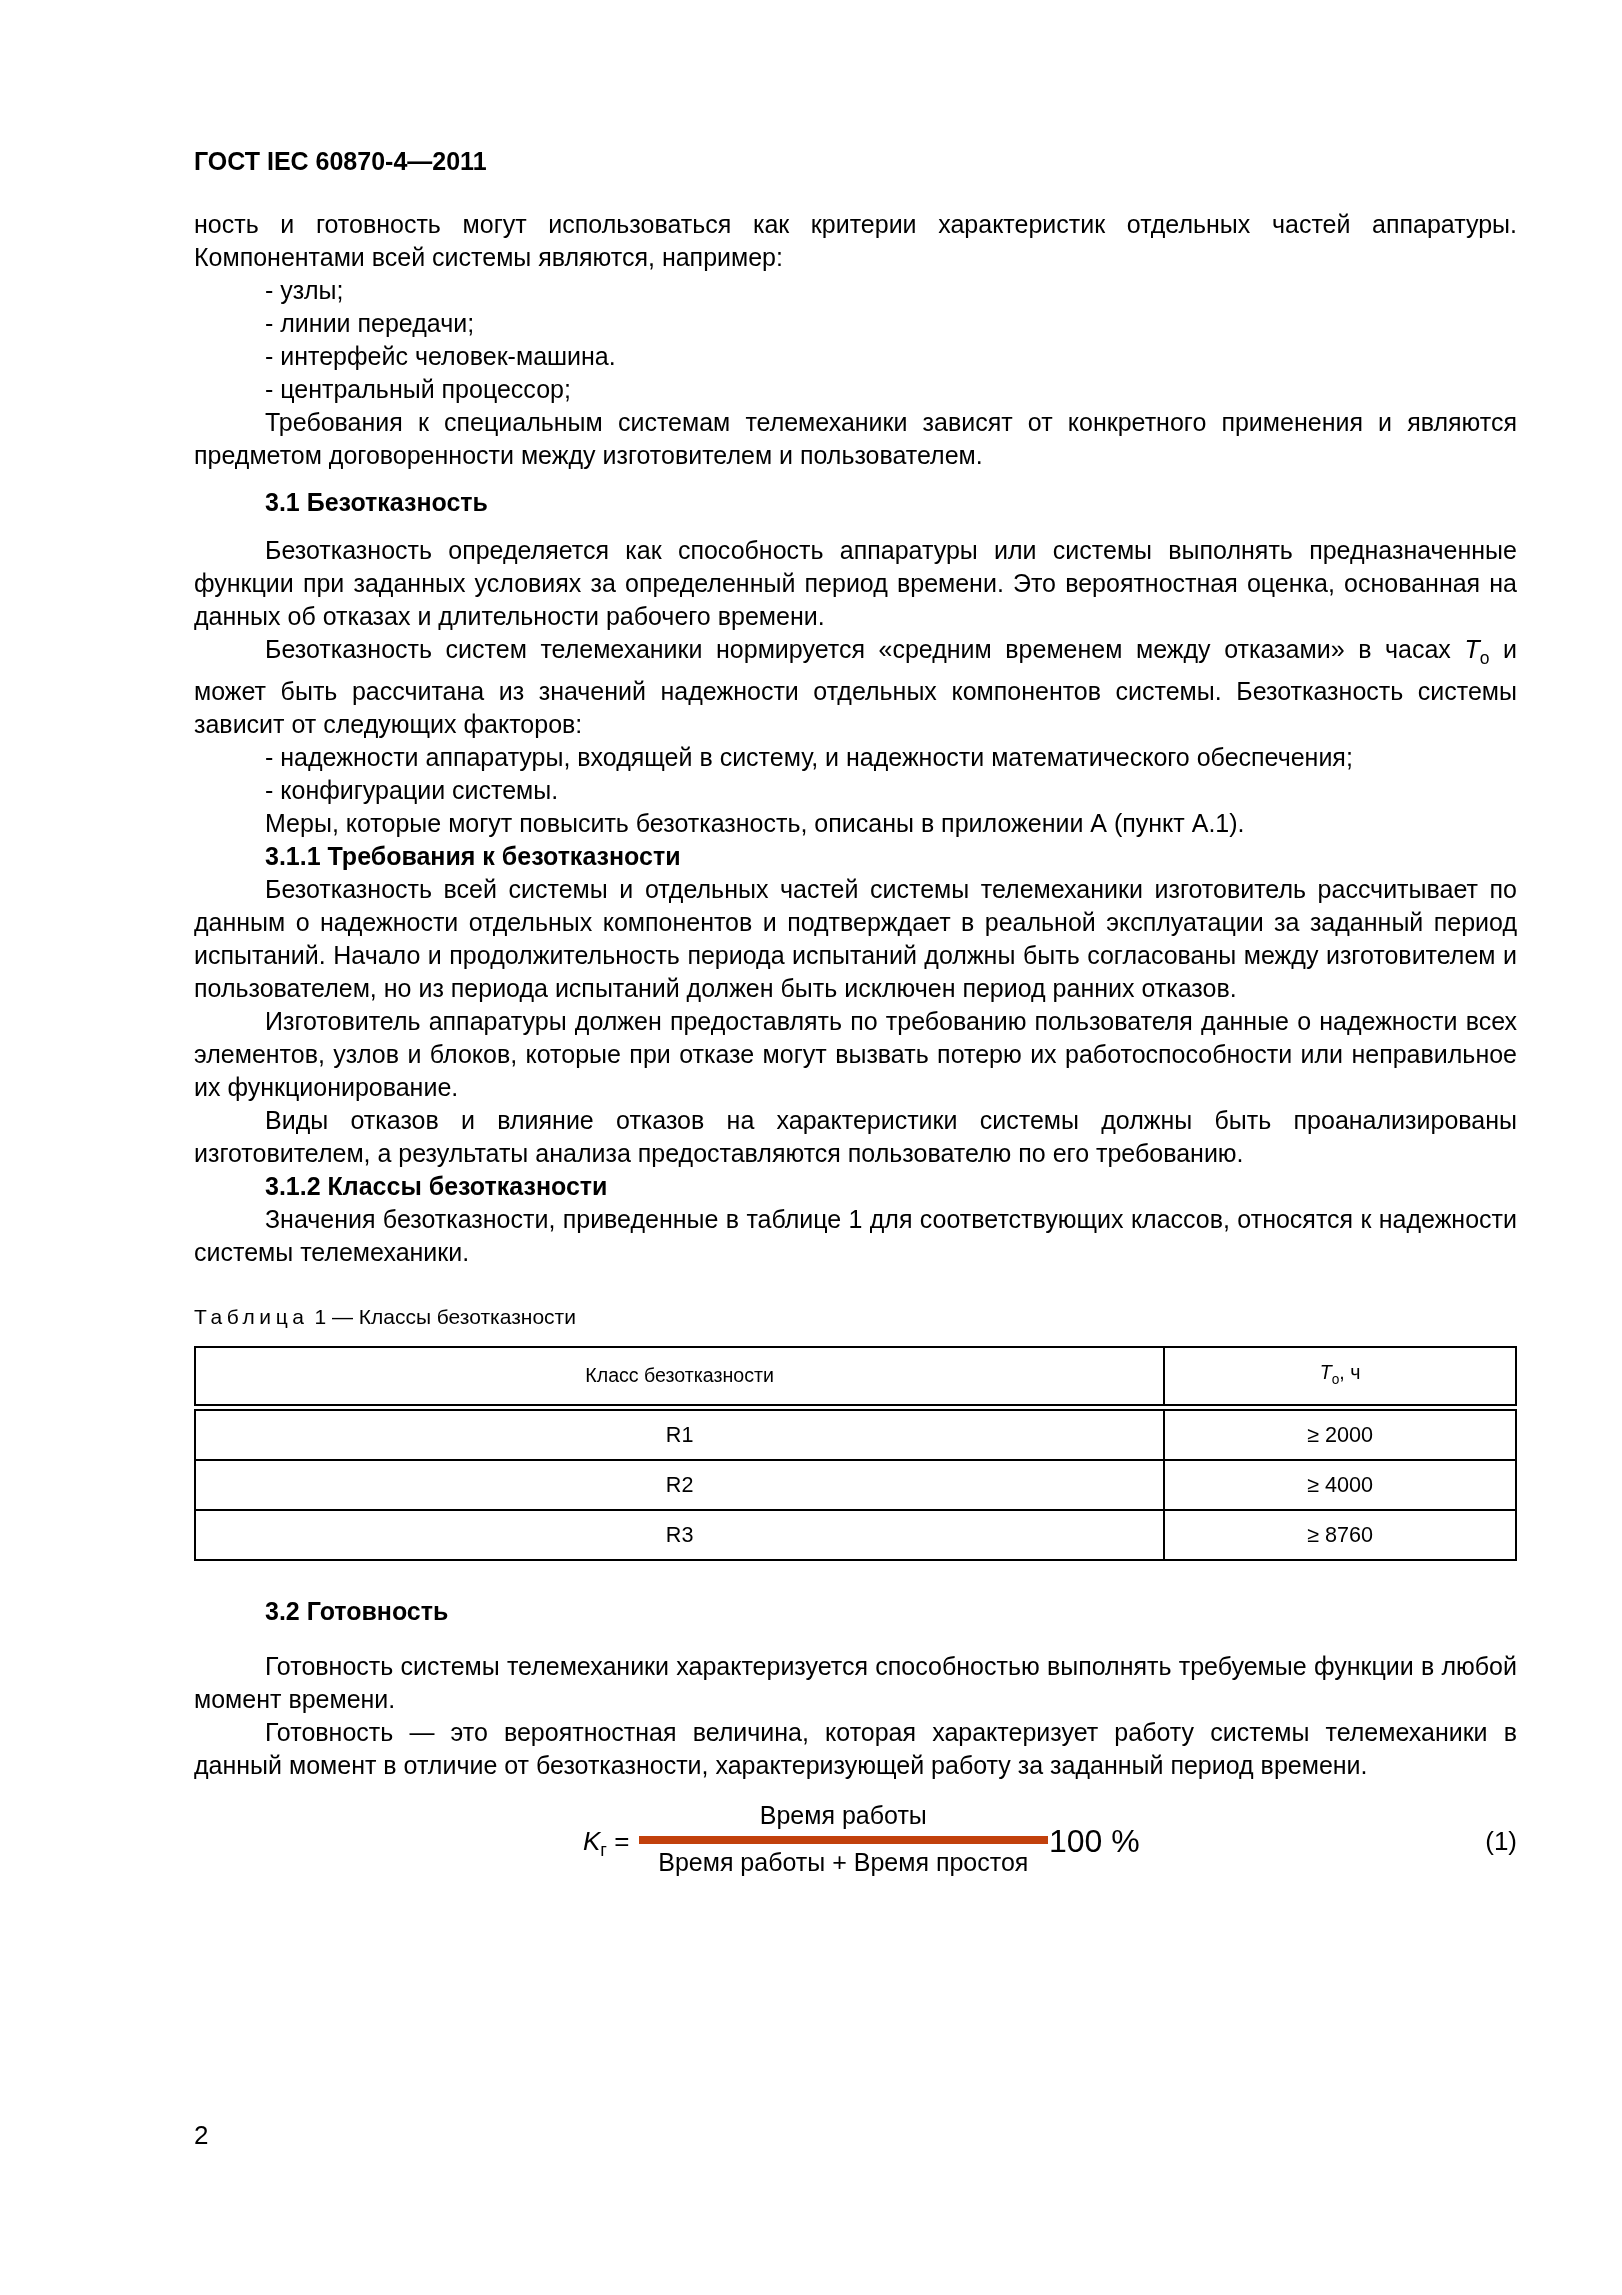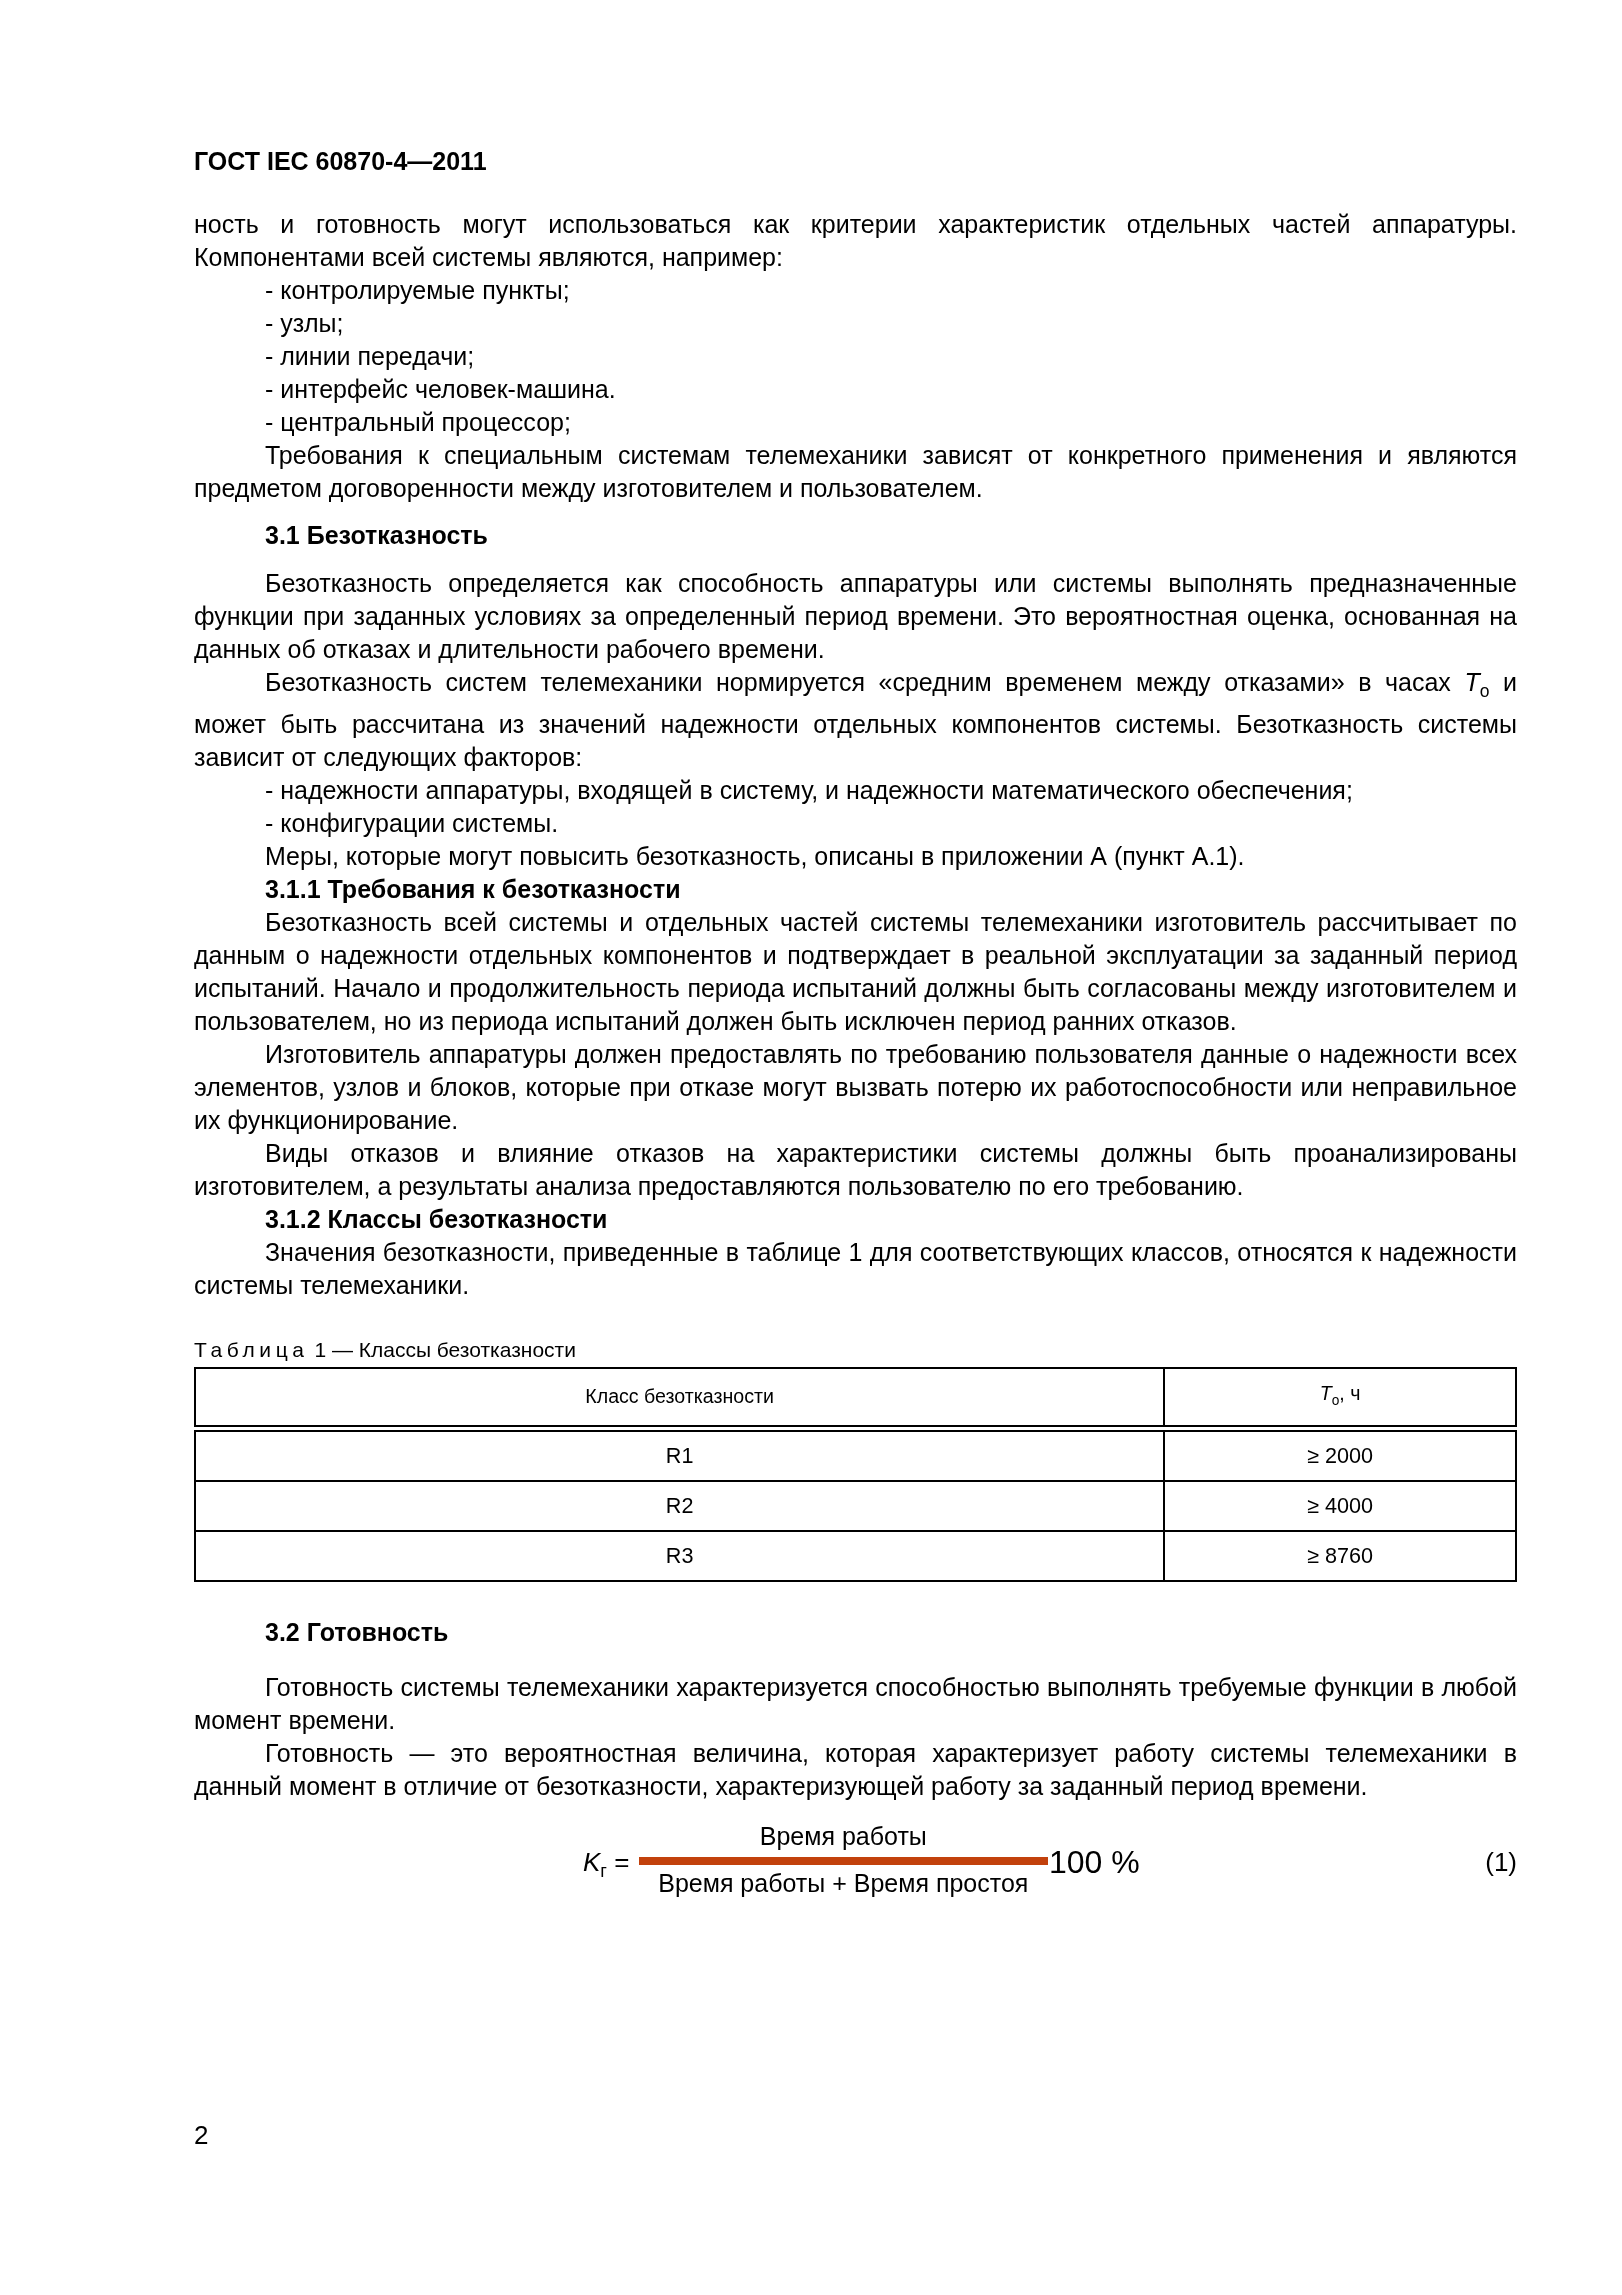--- a/index.html
+++ b/index.html
@@ -10,21 +10,21 @@
   .page { position: absolute; left: 194px; top: 0; width: 1323px; }
   .doc-code { position: absolute; top: 147px; left: 0; font-weight: bold; font-size: 25px; }
   .body-text { position: absolute; top: 208px; left: 0; width: 1323px; line-height: 33px; }
   p { margin: 0; text-align: justify; }
   .ind { text-indent: 71px; }
   .li { padding-left: 71px; }
   .h { font-weight: bold; padding-left: 71px; }
   .h-sec { margin-top: 14.4px; margin-bottom: 14.4px; }
   .table-caption { margin-top: 35px; font-size: 21px; line-height: 26px; }
   .spaced { letter-spacing: 4.6px; }
-  table.t { margin-top: 4px; width: 1323px; border-collapse: collapse; font-size: 21.6px; }
+  table.t { margin-top: 16px; width: 1323px; border-collapse: collapse; font-size: 21.6px; }
   table.t td, table.t th { border: 2.6px solid #000; text-align: center; font-weight: normal; }
   table.t th { height: 54px; font-size: 19.6px; }
   table.t thead tr th { border-bottom: 7.9px double #000; }
   table.t td { height: 46px; }
   .ital { font-style: italic; }
   sub { font-size: 70%; }
   .formula { position: relative; height: 92px; margin-top: 17px; }
   .f-lhs { position: absolute; left: 389px; top: 26px; font-size: 26px; }
   .frac { position: absolute; left: 445px; top: 0; text-align: center; font-size: 25px; }
   .frac .num { border-bottom: 8px solid #c2410c; padding: 0 1.3px 3.9px; width: 406px; }
@@ -34,21 +34,20 @@
   .page-number { position: absolute; left: 194px; top: 2120px; font-size: 26px; }
 </style>
 </head>
 <body>
 
 <div class="page">
   <div class="doc-code">ГОСТ IEC 60870-4—2011</div>
 
   <div class="body-text">
     <p>ность и готовность могут использоваться как критерии характеристик отдельных частей аппаратуры. Компонентами всей системы являются, например:</p>
-    <p class="li">- контролируемые пункты;</p>
     <p class="li">- узлы;</p>
     <p class="li">- линии передачи;</p>
     <p class="li">- интерфейс человек-машина.</p>
     <p class="li">- центральный процессор;</p>
     <p class="ind">Требования к специальным системам телемеханики зависят от конкретного применения и являются предметом договоренности между изготовителем и пользователем.</p>
 
     <p class="h h-sec">3.1  Безотказность</p>
     <p class="ind">Безотказность определяется как способность аппаратуры или системы выполнять предназначенные функции при заданных условиях за определенный период времени. Это вероятностная оценка, основанная на данных об отказах и длительности рабочего времени.</p>
     <p class="ind"><span>Безотказность систем телемеханики нормируется «средним временем между отказами» в часах </span><span class="ital">T</span><sub>о</sub><span> и может быть рассчитана из значений надежности отдельных компонентов системы. Безотказность системы зависит от следующих факторов:</span></p>
     <p class="li">- надежности аппаратуры, входящей в систему, и надежности математического обеспечения;</p>

